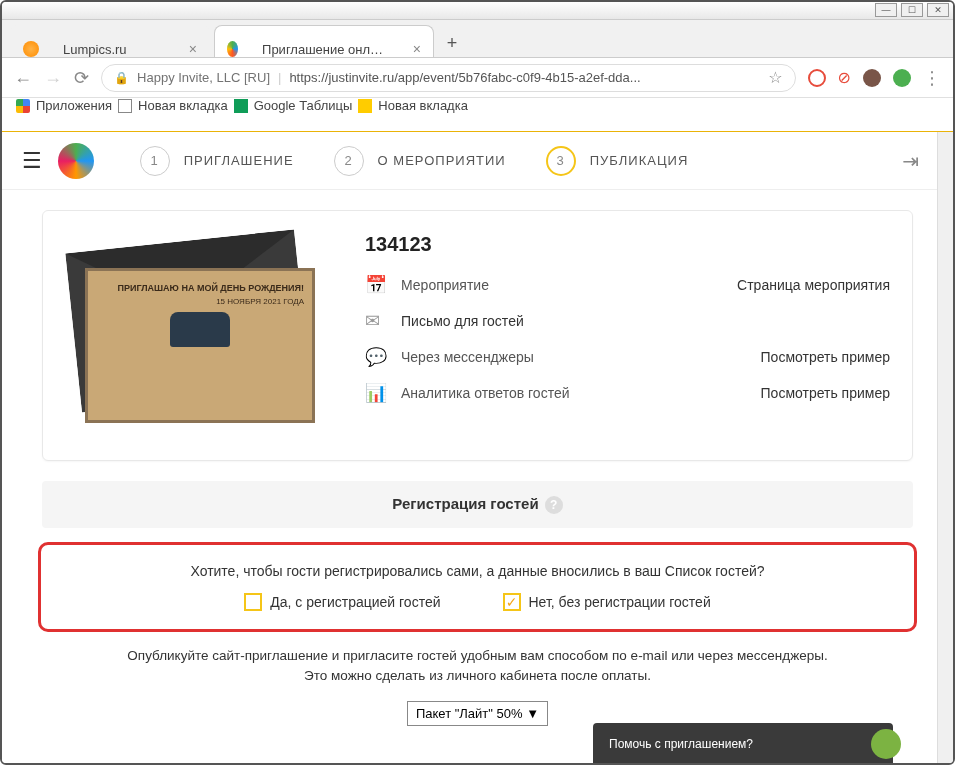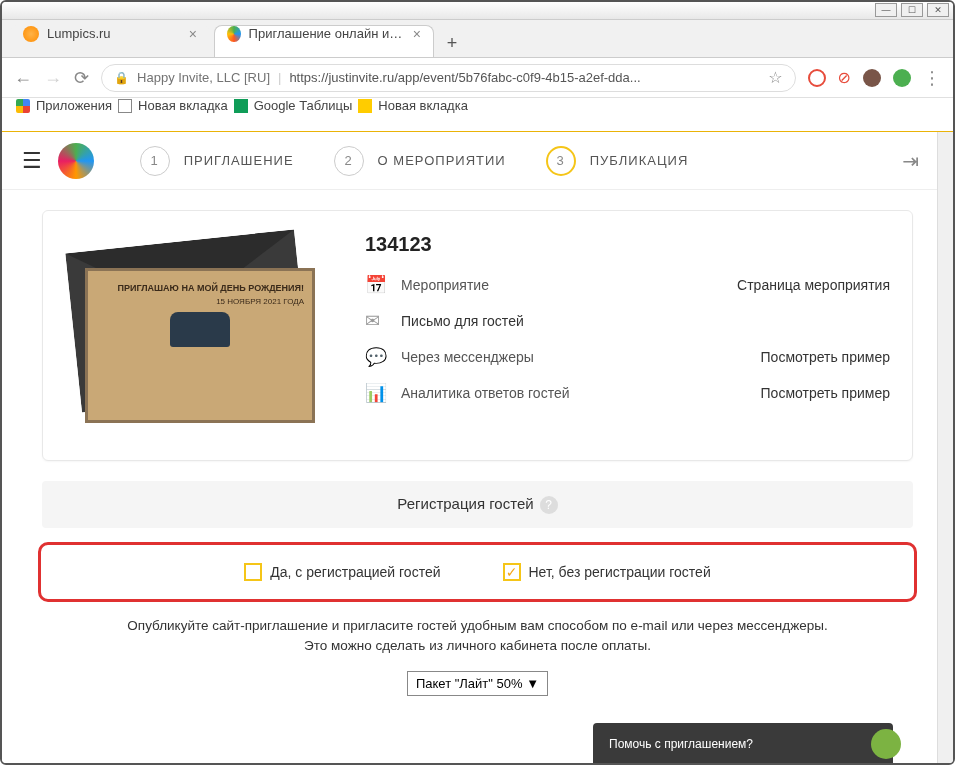--- a/index.html
+++ b/index.html
@@ -1,21 +1,21 @@
 <!DOCTYPE html>
 <html><head>
 <meta charset="utf-8">
 <style>
 *{box-sizing:border-box;margin:0;padding:0;font-family:Arial,sans-serif}
 body{background:#fff;width:955px;height:765px;overflow:hidden;border:2px solid #555;border-radius:6px}
 .titlebar{height:18px;background:linear-gradient(#fff,#e8e8e8);border-bottom:1px solid #ccc;position:relative}
 .winctrl{position:absolute;right:4px;top:1px;display:flex;gap:4px}
 .winctrl div{width:22px;height:14px;border:1px solid #999;background:#f0f0f0;font-size:9px;text-align:center;line-height:12px;color:#555}
 .tabbar{height:38px;background:#f1f1f1;display:flex;align-items:flex-end;padding:0 8px;border-bottom:1px solid #ccc}
-.tab{height:32px;background:#fff;border:1px solid #ccc;border-bottom:none;border-radius:8px 8px 0 0;padding:0 12px;display:flex;align-items:flex-start;gap:8px;font-size:13px;color:#444;margin-right:4px;min-width:200px;max-width:220px}
+.tab{height:32px;background:#fff;border:1px solid #ccc;border-bottom:none;border-radius:8px 8px 0 0;padding:0 12px;display:flex;align-items:flex-end;gap:24px;font-size:13px;color:#444;margin-right:4px;min-width:200px;max-width:220px}
 .tab.inactive{background:#f1f1f1;border-color:transparent}
 .tab .favicon{width:16px;height:16px;border-radius:50%}
 .tab .fav-orange{background:radial-gradient(circle,#ffb347,#ff8c00)}
 .tab .fav-multi{background:conic-gradient(#4caf50,#2196f3,#ff5722,#ffc107,#4caf50)}
 .tab .x{color:#888;font-size:14px;margin-left:auto}
 .newtab{width:28px;height:28px;display:flex;align-items:center;justify-content:center;color:#555;font-size:18px}
 .addrrow{height:40px;display:flex;align-items:center;padding:0 12px;gap:12px;border-bottom:1px solid #e0e0e0}
 .navbtn{color:#888;font-size:18px}
 .addrbar{flex:1;height:28px;border:1px solid #ddd;border-radius:14px;display:flex;align-items:center;padding:0 12px;gap:8px;font-size:13px;color:#333}
 .lock{color:#4caf50;font-size:12px}
@@ -48,21 +48,21 @@
 .envelope::before{content:'';position:absolute;top:0;left:0;right:0;height:70px;background:#2c2c2c;clip-path:polygon(0 0,100% 0,50% 100%)}
 .invite{position:absolute;width:230px;height:155px;background:#c9a876;top:35px;left:20px;border:3px solid #8b7355;padding:8px;text-align:right;font-size:8px;color:#3a2a1a}
 .invite .hdr{font-weight:bold;font-size:9px;margin:4px 0}
 .invite .car{width:60px;height:35px;background:#2a3a4a;margin:6px auto;border-radius:8px 8px 3px 3px;position:relative}
 .details{flex:1}
 .ev-title{font-size:20px;font-weight:bold;margin-bottom:18px;color:#222}
 .meta{display:flex;align-items:center;gap:14px;margin-bottom:14px;font-size:14px;color:#555}
 .meta .icon{width:22px;height:22px;color:#999;font-size:18px}
 .meta .label{flex:1}
 .meta .link{color:#333;}
-.section-hdr{margin:18px 40px 0;background:#f5f5f5;padding:14px;text-align:center;font-size:15px;color:#333;font-weight:normal;border-radius:4px}
+.section-hdr{margin:18px 40px 0;background:#f5f5f5;padding:14px;text-align:center;font-size:15px;color:#333;font-weight:bold;border-radius:4px}
 .section-hdr .q{display:inline-block;width:18px;height:18px;border-radius:50%;background:#ddd;color:#fff;font-size:12px;line-height:18px;margin-left:6px}
 .regbox{margin:14px 36px;border:3px solid #e03131;border-radius:10px;padding:18px;text-align:center}
 .regq{font-size:14px;color:#333;margin-bottom:14px}
 .regopts{display:flex;justify-content:center;gap:62px;font-size:14px;color:#333}
 .regopt{display:flex;align-items:center;gap:8px}
 .cb{width:18px;height:18px;border:2px solid #f5c518;display:flex;align-items:center;justify-content:center;font-size:14px;color:#f5a518}
 .pubnote{text-align:center;font-size:13.5px;color:#333;margin:14px 40px;line-height:1.5}
 .pkgrow{text-align:center;margin-top:8px}
 .pkgsel{display:inline-block;border:1px solid #888;padding:4px 8px;font-size:13px}
 .helpbar{position:absolute;right:60px;bottom:0;width:300px;height:42px;background:#3a3a3a;color:#ffffff;display:flex;align-items:center;padding:0 16px;font-size:12px;border-radius:4px 4px 0 0}
@@ -184,20 +184,21 @@
           <a class="link">Посмотреть пример</a>
         </div>
     </div>
   </div>
 
   <div class="section-hdr">
     <span>Регистрация гостей</span><span class="q">?</span>
   </div>
 
   <div class="regbox">
+    <div class="regq">Хотите, чтобы гости регистрировались сами, а данные вносились в ваш Список гостей?</div>
     <div class="regopts">
       <label class="regopt">
           <span class="cb"></span>
           <span>Да, с регистрацией гостей</span>
         </label>
       <label class="regopt">
           <span class="cb">✓</span>
           <span>Нет, без регистрации гостей</span>
         </label>
     </div>

